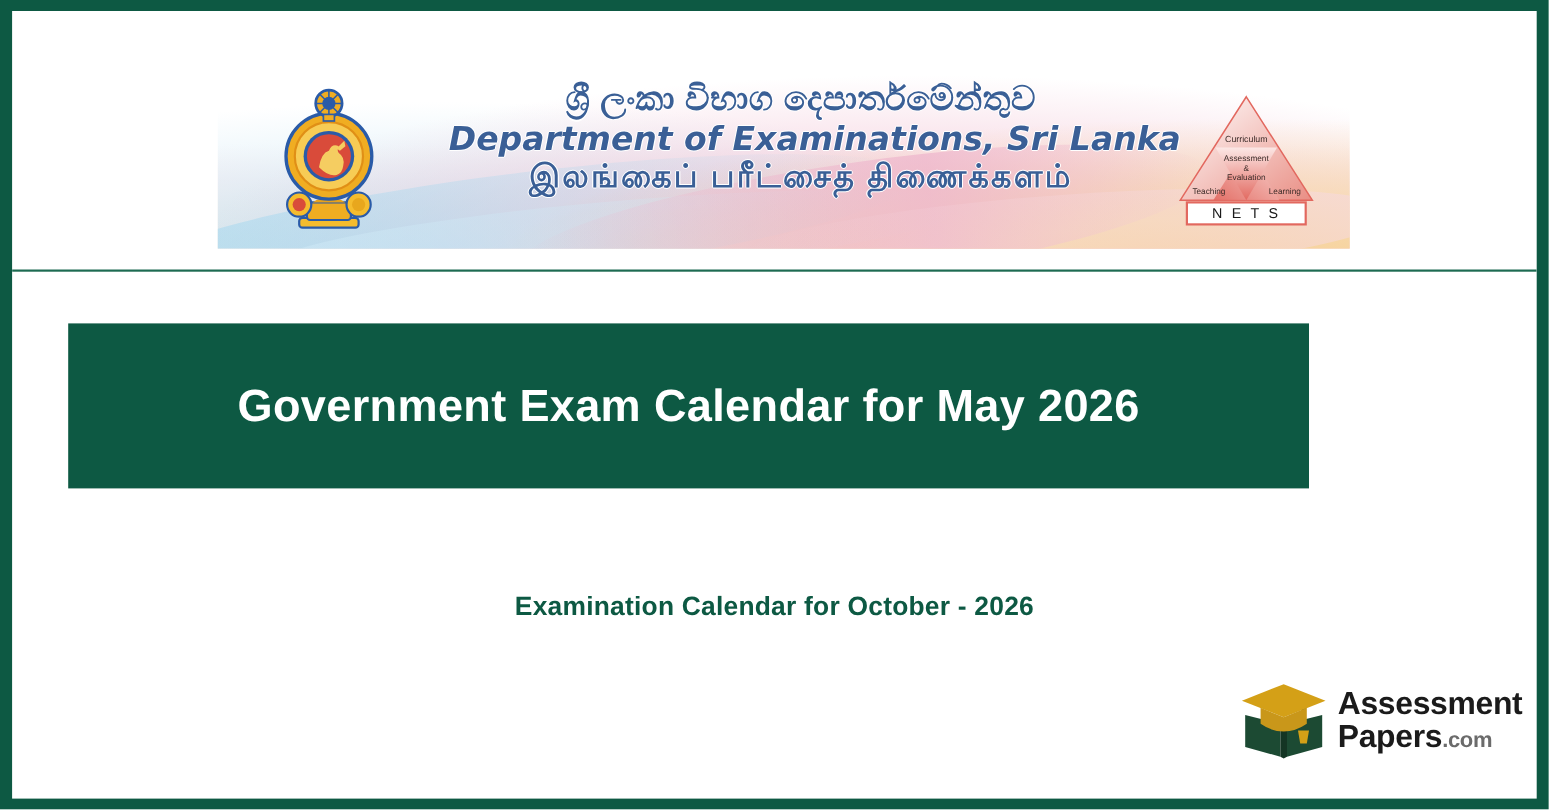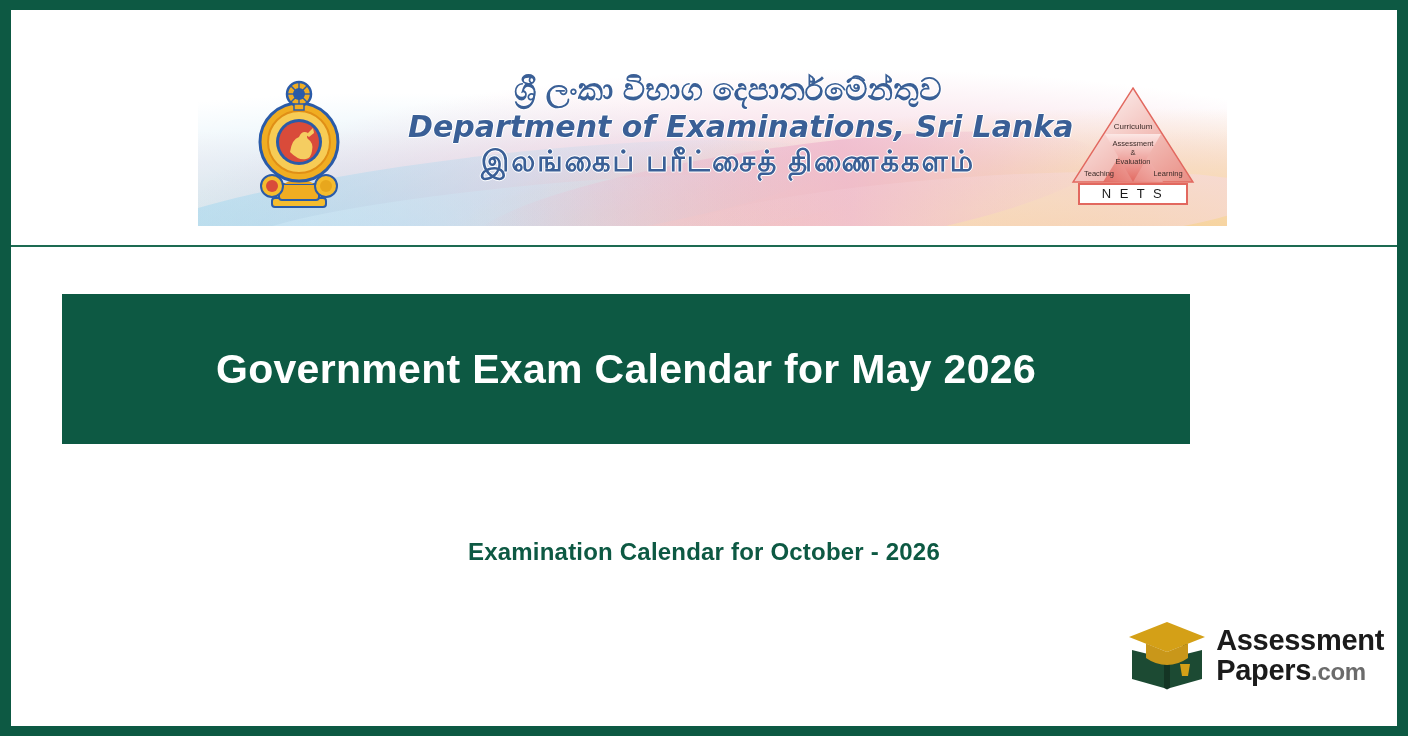--- a/index.html
+++ b/index.html
@@ -179,21 +179,21 @@
     gap: 10px;
   }
   .site-logo .mark { width: 78px; height: 72px; flex: none; }
   .site-logo .wordmark {
     font-size: 29px;
     font-weight: bold;
     line-height: 1.02;
     color: #1b1b1b;
     letter-spacing: -.3px;
   }
-  .site-logo .wordmark .dotcom { color: #6b6b6b; font-size: 24px; }
+  .site-logo .wordmark .dotcom { color: #6b6b6b; font-size: 20px; }
 
   
   .clipped-text {
     position: absolute;
     left: 430px;
     bottom: 0px;
     width: 520px;
     height: 9px;
     overflow: hidden;
     color: #0d5943;

